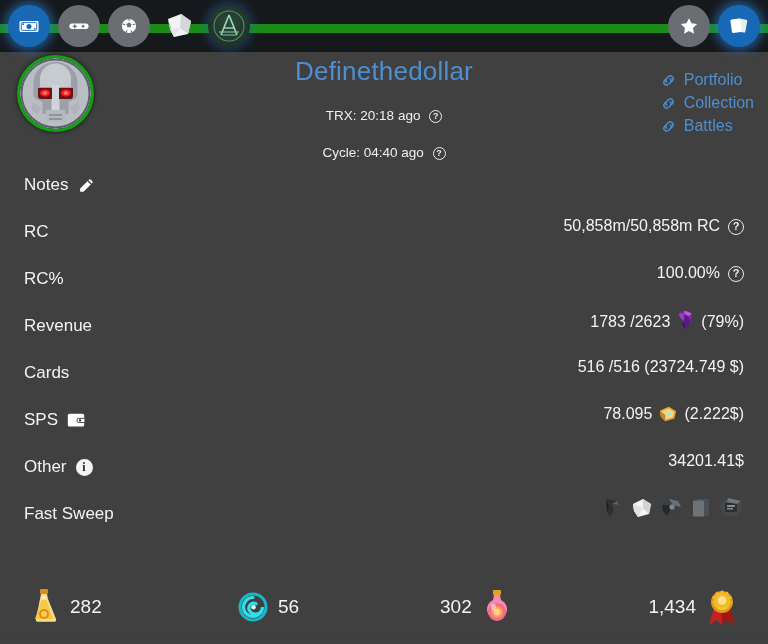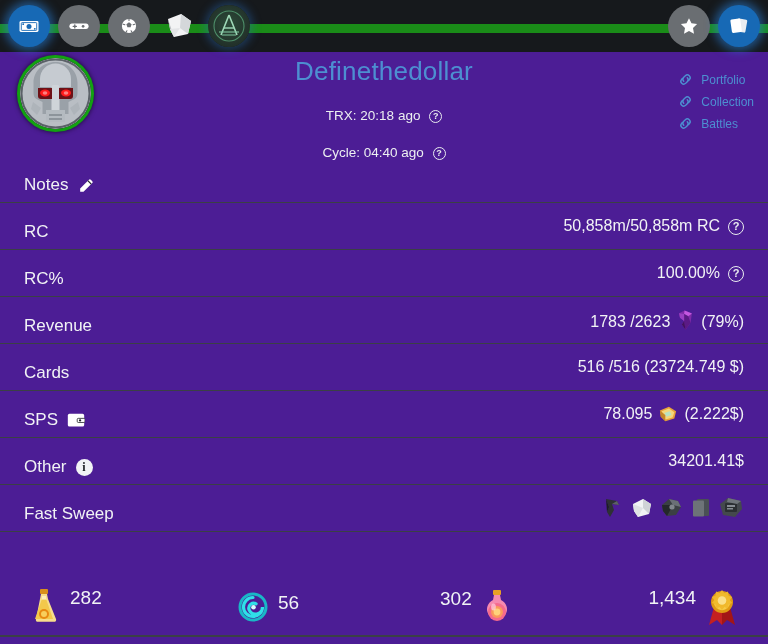--- a/index.html
+++ b/index.html
@@ -3,21 +3,21 @@
 <meta charset="utf-8">
 <style>
   * { margin:0; padding:0; box-sizing:border-box; }
   html,body{
     width:768px; height:644px;
     background:#212529;
     font-family:"Liberation Sans", sans-serif;
     color:#f1f3f5;
     overflow:hidden;
   }
-  #app{ position:relative; width:768px; height:644px; background:#4c1d95; }
+  #app{ position:relative; width:768px; height:644px; background:#404040; }
 
   
   .topbar{
     position:absolute; left:0; top:0; width:768px; height:52px;
     background:#16191c;
   }
   .progress-track{
     position:absolute; left:0; top:24px; width:768px; height:9px;
     background:#16191c;
   }
@@ -75,21 +75,21 @@
     border:1.4px solid #e9ecef; color:#e9ecef;
     font-size:9px; line-height:11px; text-align:center; vertical-align:1px;
     margin-left:5px; font-weight:700;
   }
 
   .links{
     position:absolute; right:14px; top:71px;
     display:flex; flex-direction:column; gap:5px; align-items:flex-start;
   }
   .linkrow{ display:flex; align-items:center; gap:7px; }
-  .linkrow .ltxt{ color:#4d8fd1; font-size:12px; }
+  .linkrow .ltxt{ color:#4d8fd1; font-size:16px; }
   .chain{ width:17px; height:17px; }
 
   
   .table{
     position:absolute; left:0; top:156px; width:768px;
   }
   .row{
     position:relative;
     height:47px;
     display:flex; align-items:center; justify-content:space-between;
@@ -124,21 +124,21 @@
   .sweep-icons{ display:flex; align-items:center; gap:6px; }
   .sweep-icons svg{ display:block; }
 
   
   .stats{
     position:absolute; left:0; top:578px; width:768px; height:58px;
     display:flex; align-items:center;
     border-bottom:1px solid #3b4045;
   }
   .stat{
-    display:flex; align-items:flex-start; gap:10px;
+    display:flex; align-items:center; gap:10px;
     position:absolute;
   }
   .stat .num{ font-size:19px; color:#f1f3f5; }
   .stat-1{ left:28px; }
   .stat-2{ left:238px; }
   .stat-3{ left:440px; }
   .stat-4{ right:30px; }
   .bottom-line{
     position:absolute; left:0; top:636px; width:768px; height:1px;
     background:#3b4045;

